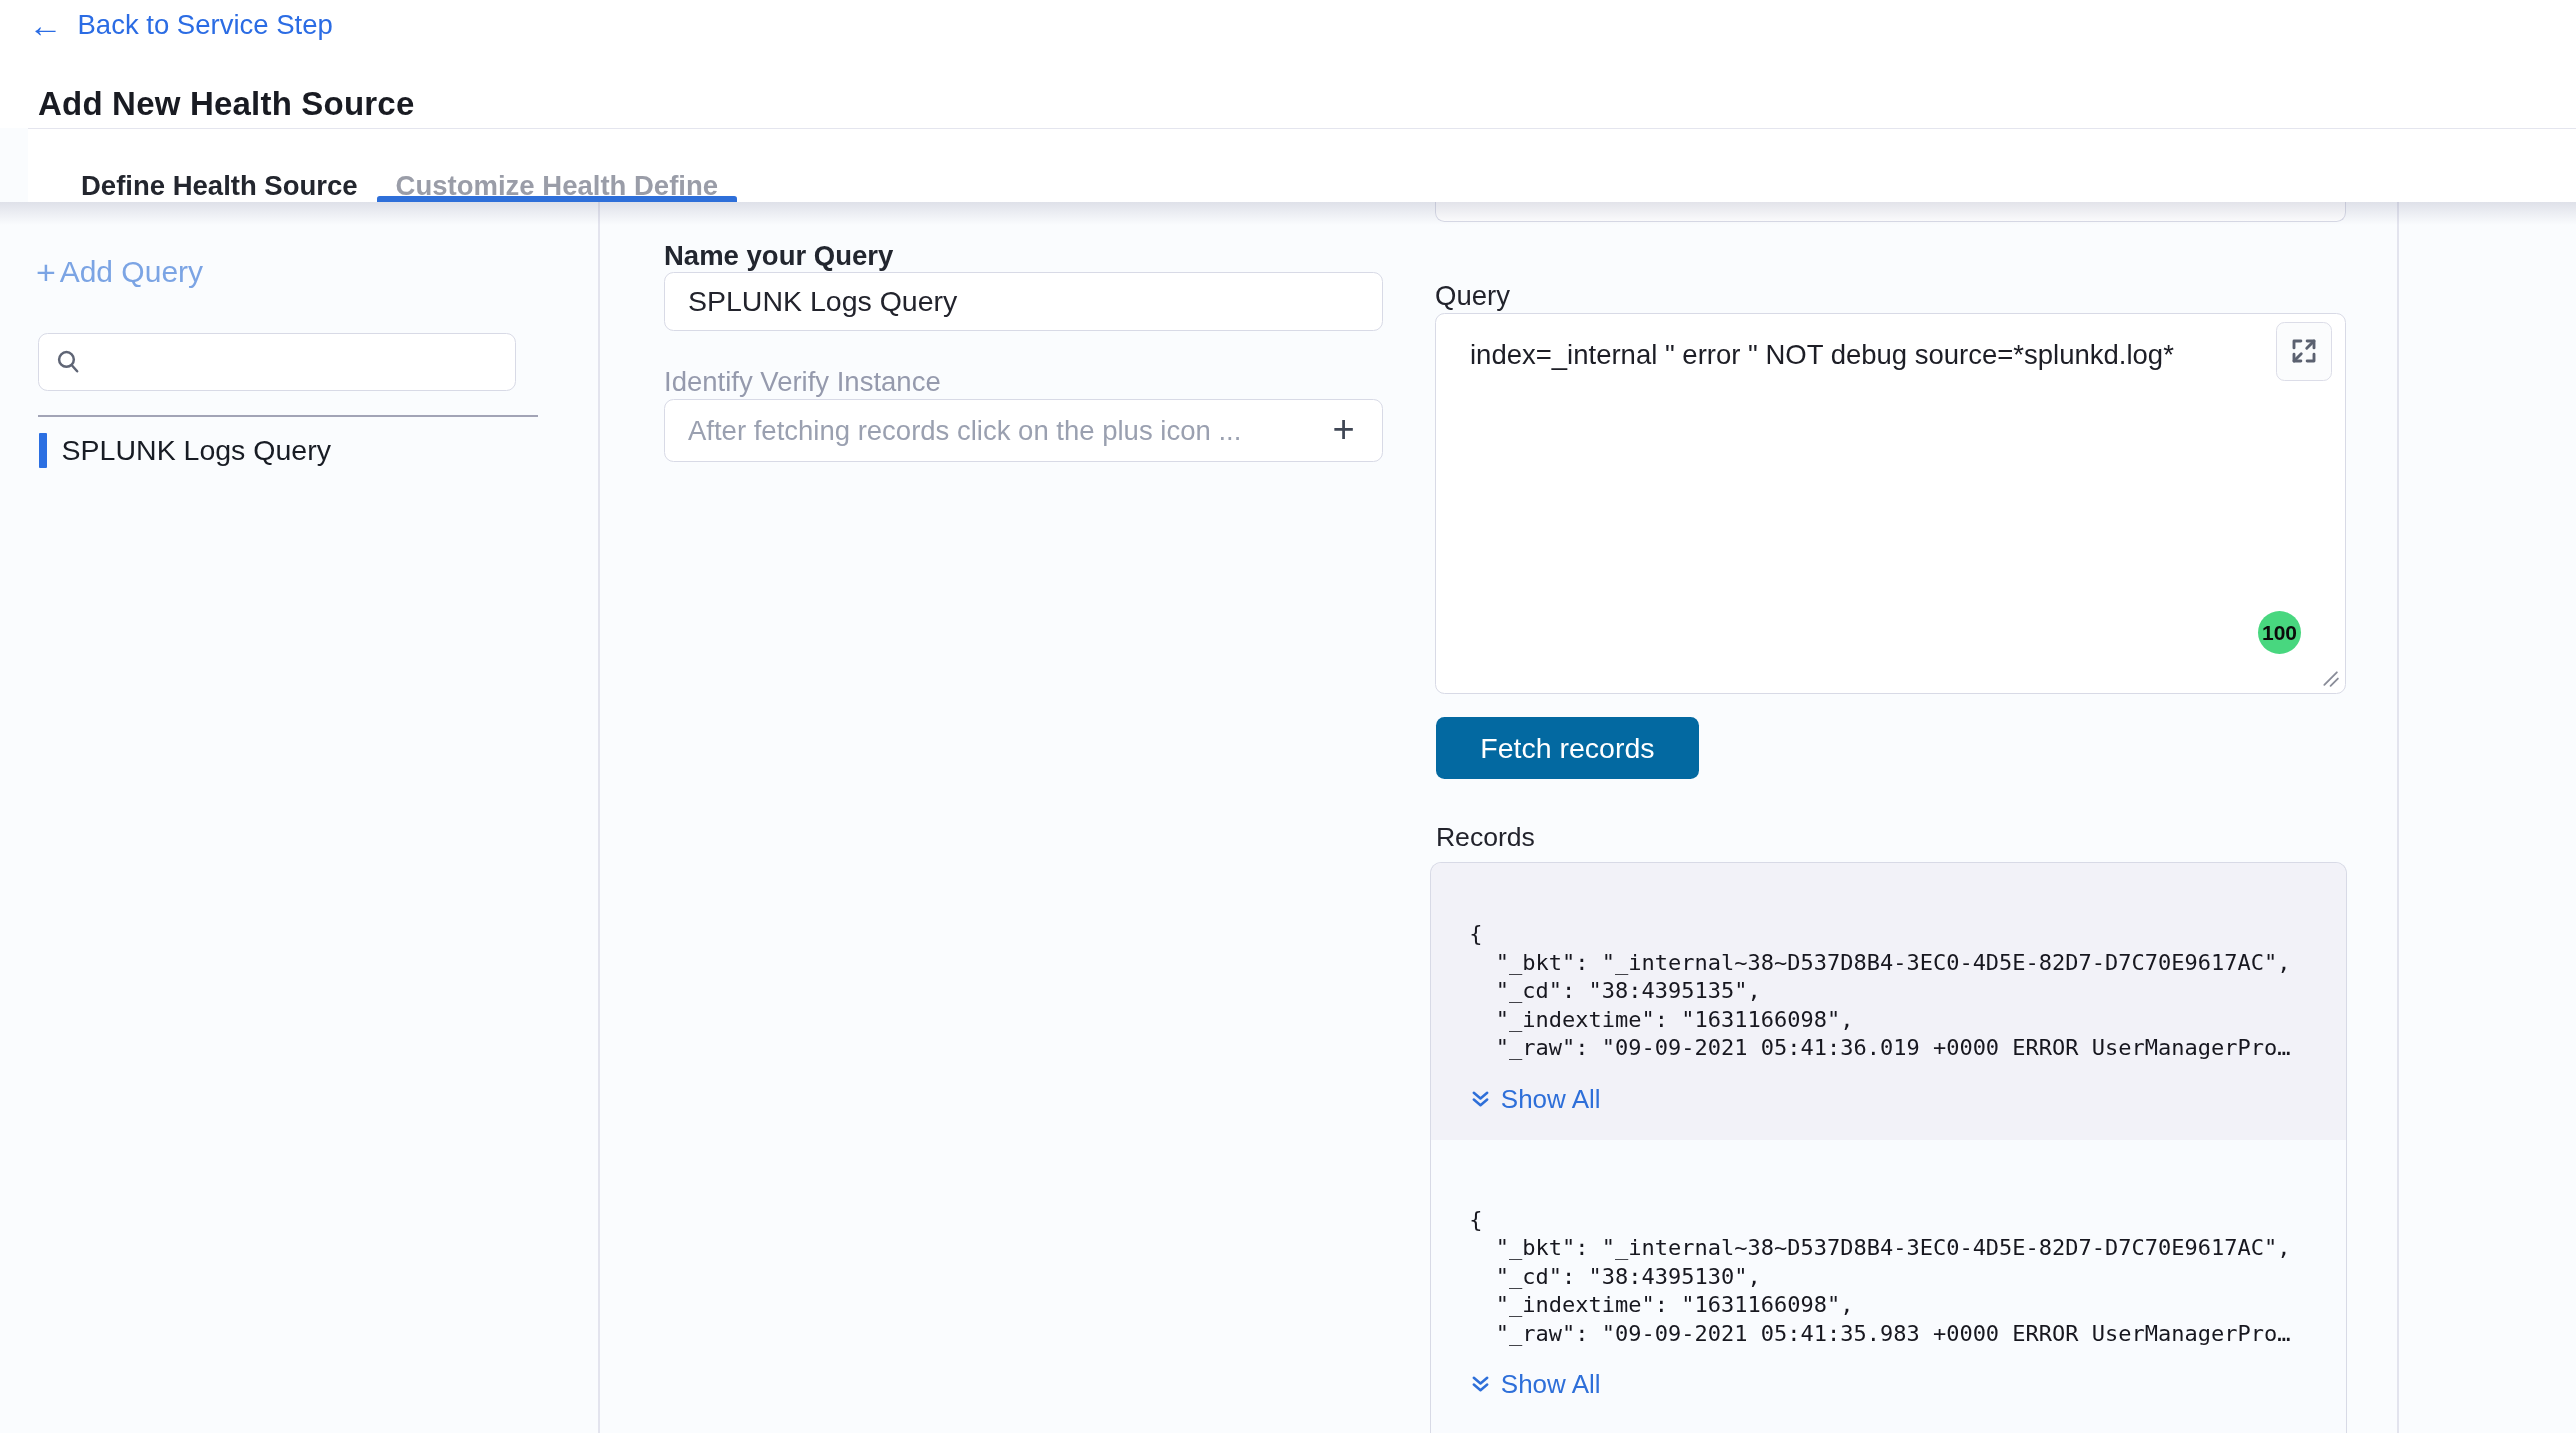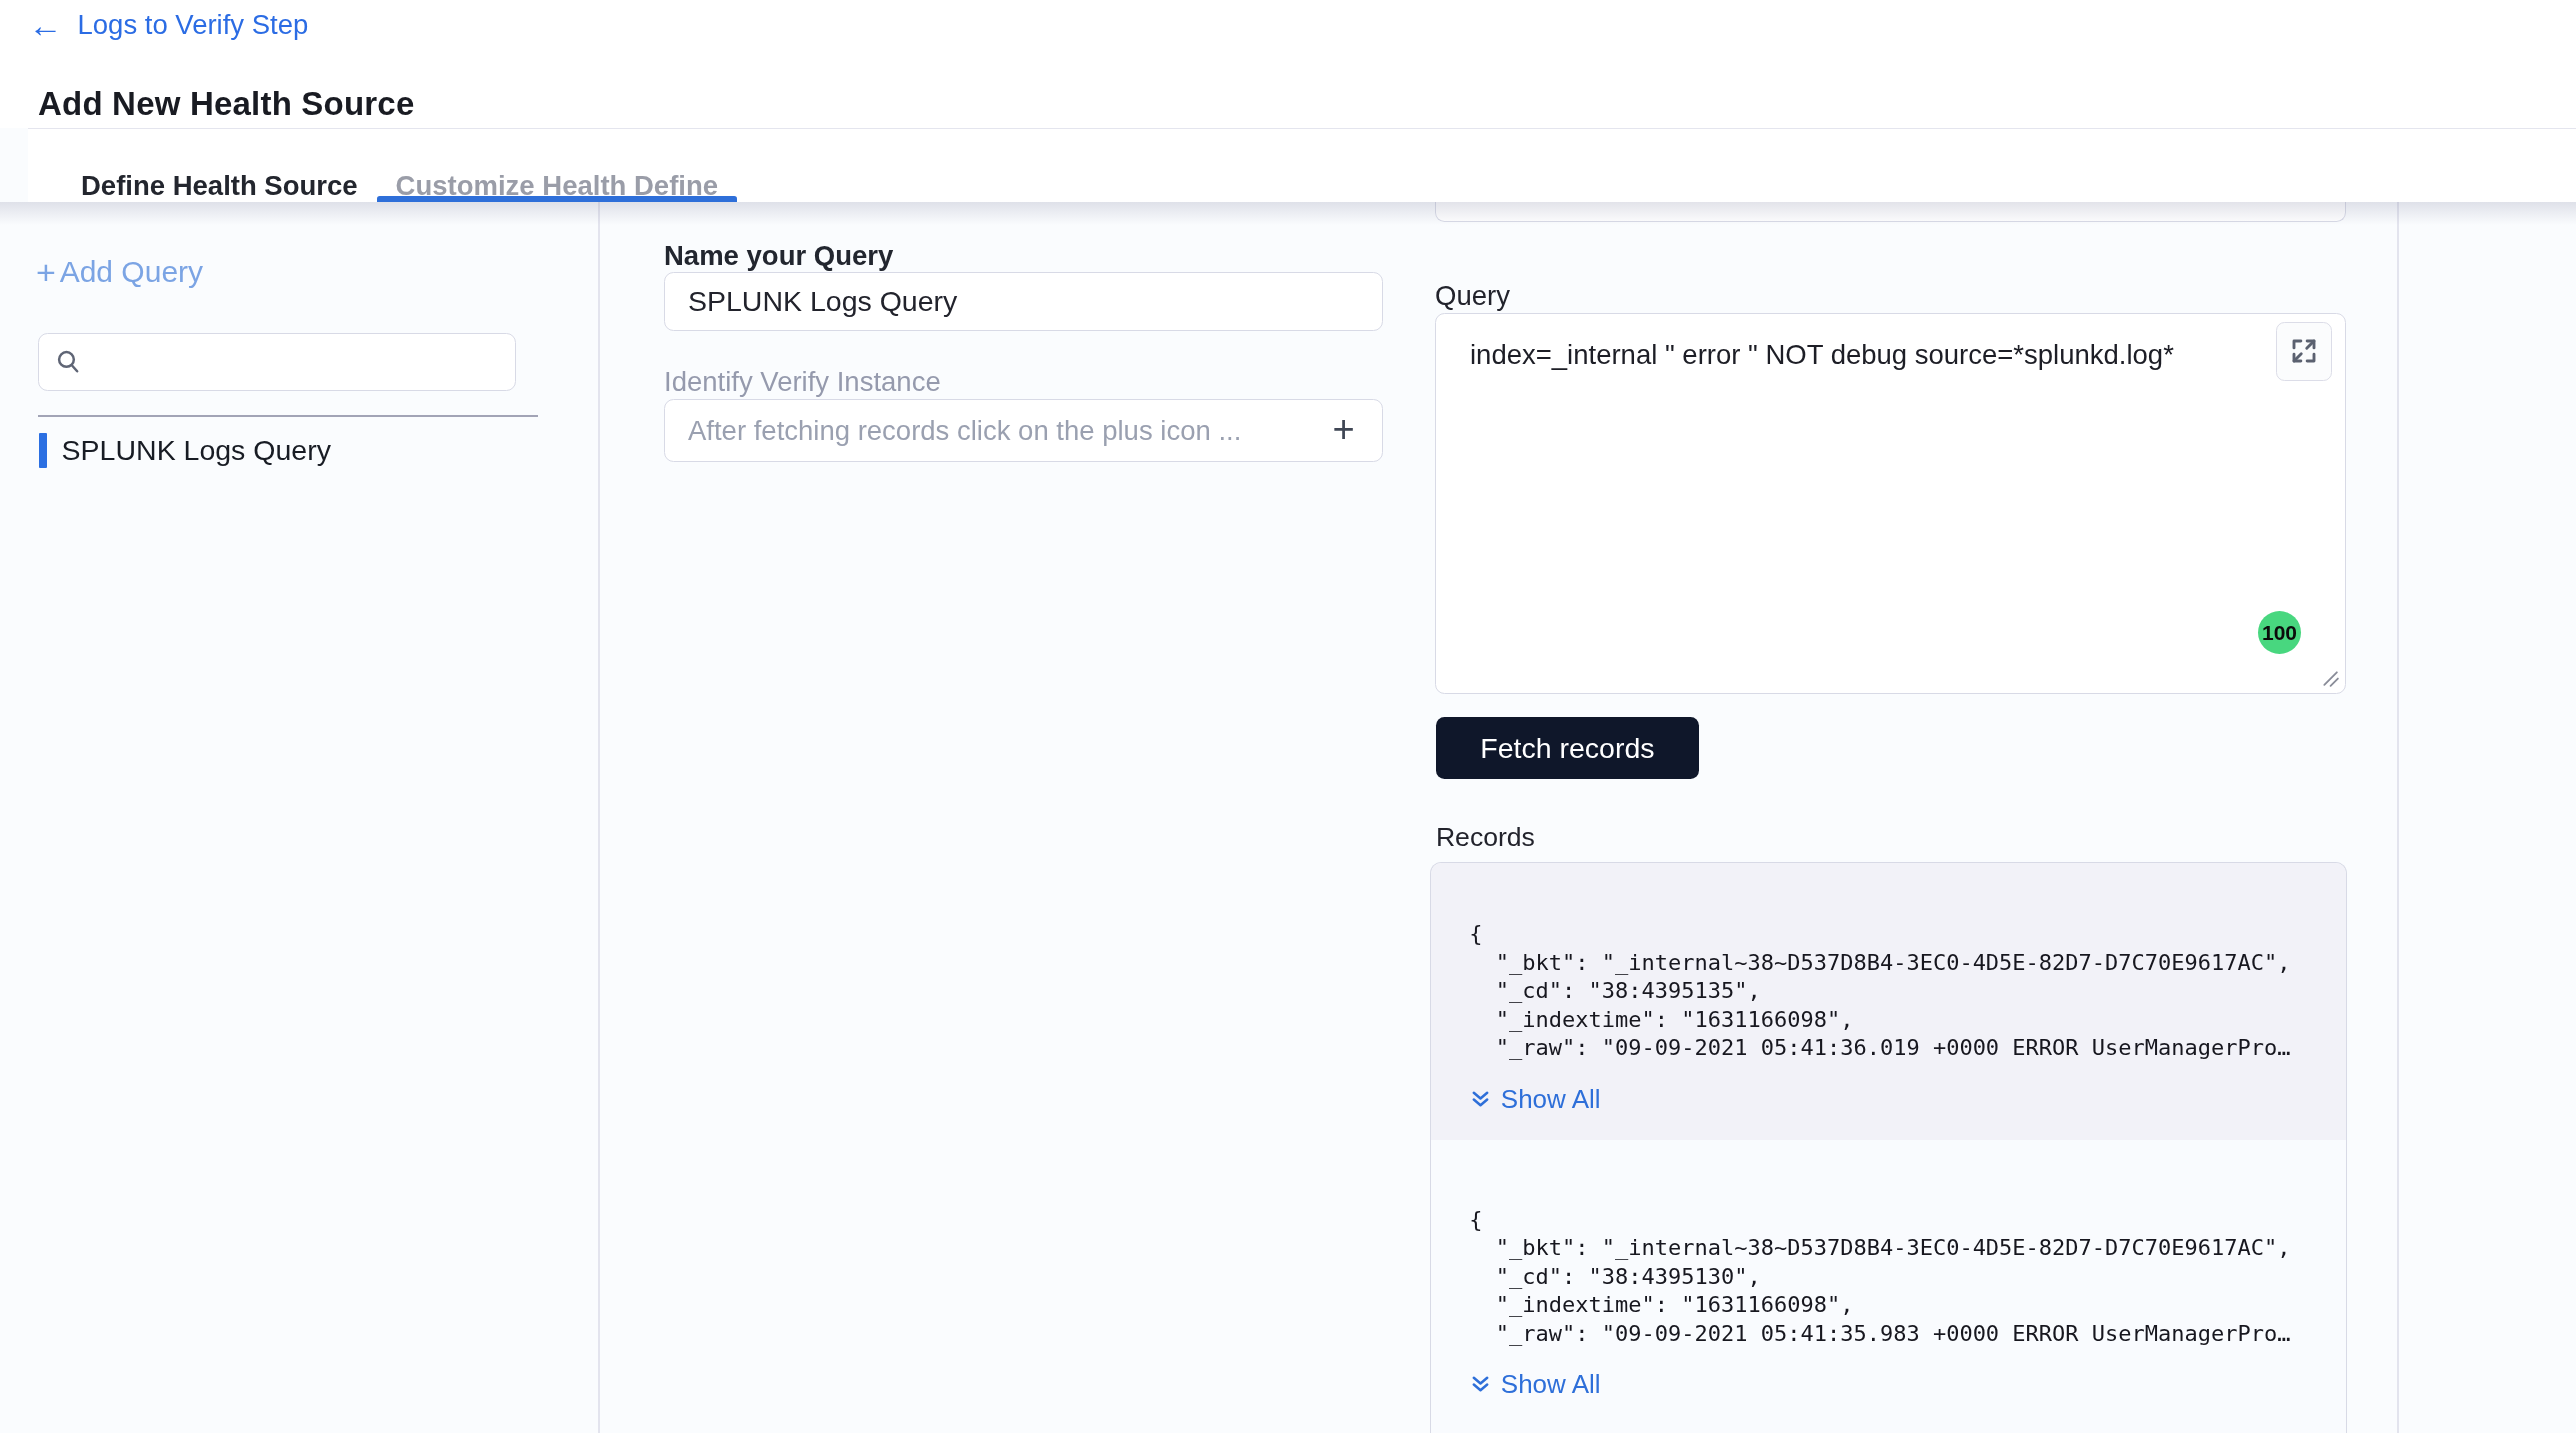--- a/index.html
+++ b/index.html
@@ -52,37 +52,37 @@
 
   
   .right-col { position:absolute; left:1435px; top:0; width:911px; }
   .clipped-input { position:absolute; left:0; top:0; width:911px; height:20px; background:#fff; border:1.9px solid #d8dae6; border-top:none; border-radius:0 0 9.5px 9.5px; }
   .lbl-query { position:absolute; left:0; top:78px; font-size:27.5px; font-weight:500; color:#22232c; }
   .query-box { position:absolute; left:0; top:111px; width:911px; height:381px; background:#fff; border:1.9px solid #d8dae6; border-radius:9.5px; }
   .query-text { position:absolute; left:34px; top:25px; font-size:27.5px; color:#1d1e26; white-space:pre; }
   .expand-btn { position:absolute; right:13.3px; top:7.6px; width:56px; height:59px; background:#fbfcfd; border:1.9px solid #dcdde8; border-radius:8.5px; display:flex; align-items:center; justify-content:center; cursor:pointer; }
   .count-badge { position:absolute; right:44px; top:297px; width:43px; height:43px; border-radius:50%; background:#48d77f; display:flex; align-items:center; justify-content:center; font-size:21px; font-weight:700; color:#0b0b0b;text-align:right; }
   .resize-handle { position:absolute; right:3.8px; bottom:3.8px; width:25px; height:25px; cursor:nwse-resize; }
-  .fetch-btn { position:absolute; left:0.9px; top:515px; width:263px; height:62px; background:#0f172a; border:none; border-radius:8.5px; color:#ffffff; font-size:28.5px; font-weight:500; cursor:pointer; font-family:"Liberation Sans", sans-serif; }
+  .fetch-btn { position:absolute; left:0.9px; top:515px; width:263px; height:62px; background:#0369a1; border:none; border-radius:8.5px; color:#ffffff; font-size:28.5px; font-weight:500; cursor:pointer; font-family:"Liberation Sans", sans-serif; }
   .lbl-records { position:absolute; left:0.9px; top:620px; font-size:26.6px; font-weight:500; color:#22232c; }
   .records-box { position:absolute; left:-4.7px; top:660px; width:917px; height:571px; border:1.9px solid #d8dae6; border-bottom:none; border-radius:11.4px 11.4px 0 0; overflow:hidden; background:#f9fbfe; }
   .record-card { position:relative; padding:57px 28.5px 25px 38px; }
   .record-card.odd { background:#f2f2f8; }
   .record-card.even { background:#f9fbfe; }
   .json-line { font-family:"DejaVu Sans Mono", monospace; font-size:22px; line-height:28.5px; color:#17171f; white-space:pre; overflow:hidden; }
   .show-all { display:flex; align-items:center; gap:8.5px; margin-top:21px; color:#2e6fd9; font-size:26px; font-weight:500; cursor:pointer; width:fit-content; }
   .record-card.even { padding-top:66px; padding-bottom:38px; }
 </style>
 </head>
 <body>
 
 <div class="header">
   <div class="back-row">
     <span class="back-arrow">←</span>
-    <span class="back-label">Logs to Verify Step</span>
+    <span class="back-label">Back to Service Step</span>
   </div>
   <div class="page-title">Add New Health Source</div>
 </div>
 
 <div class="tabbar">
   <div class="tab inactive-look">Define Health Source</div>
   <div class="tab active-look">Customize Health Define</div>
 </div>
 <div class="shadow-band"></div>
 

